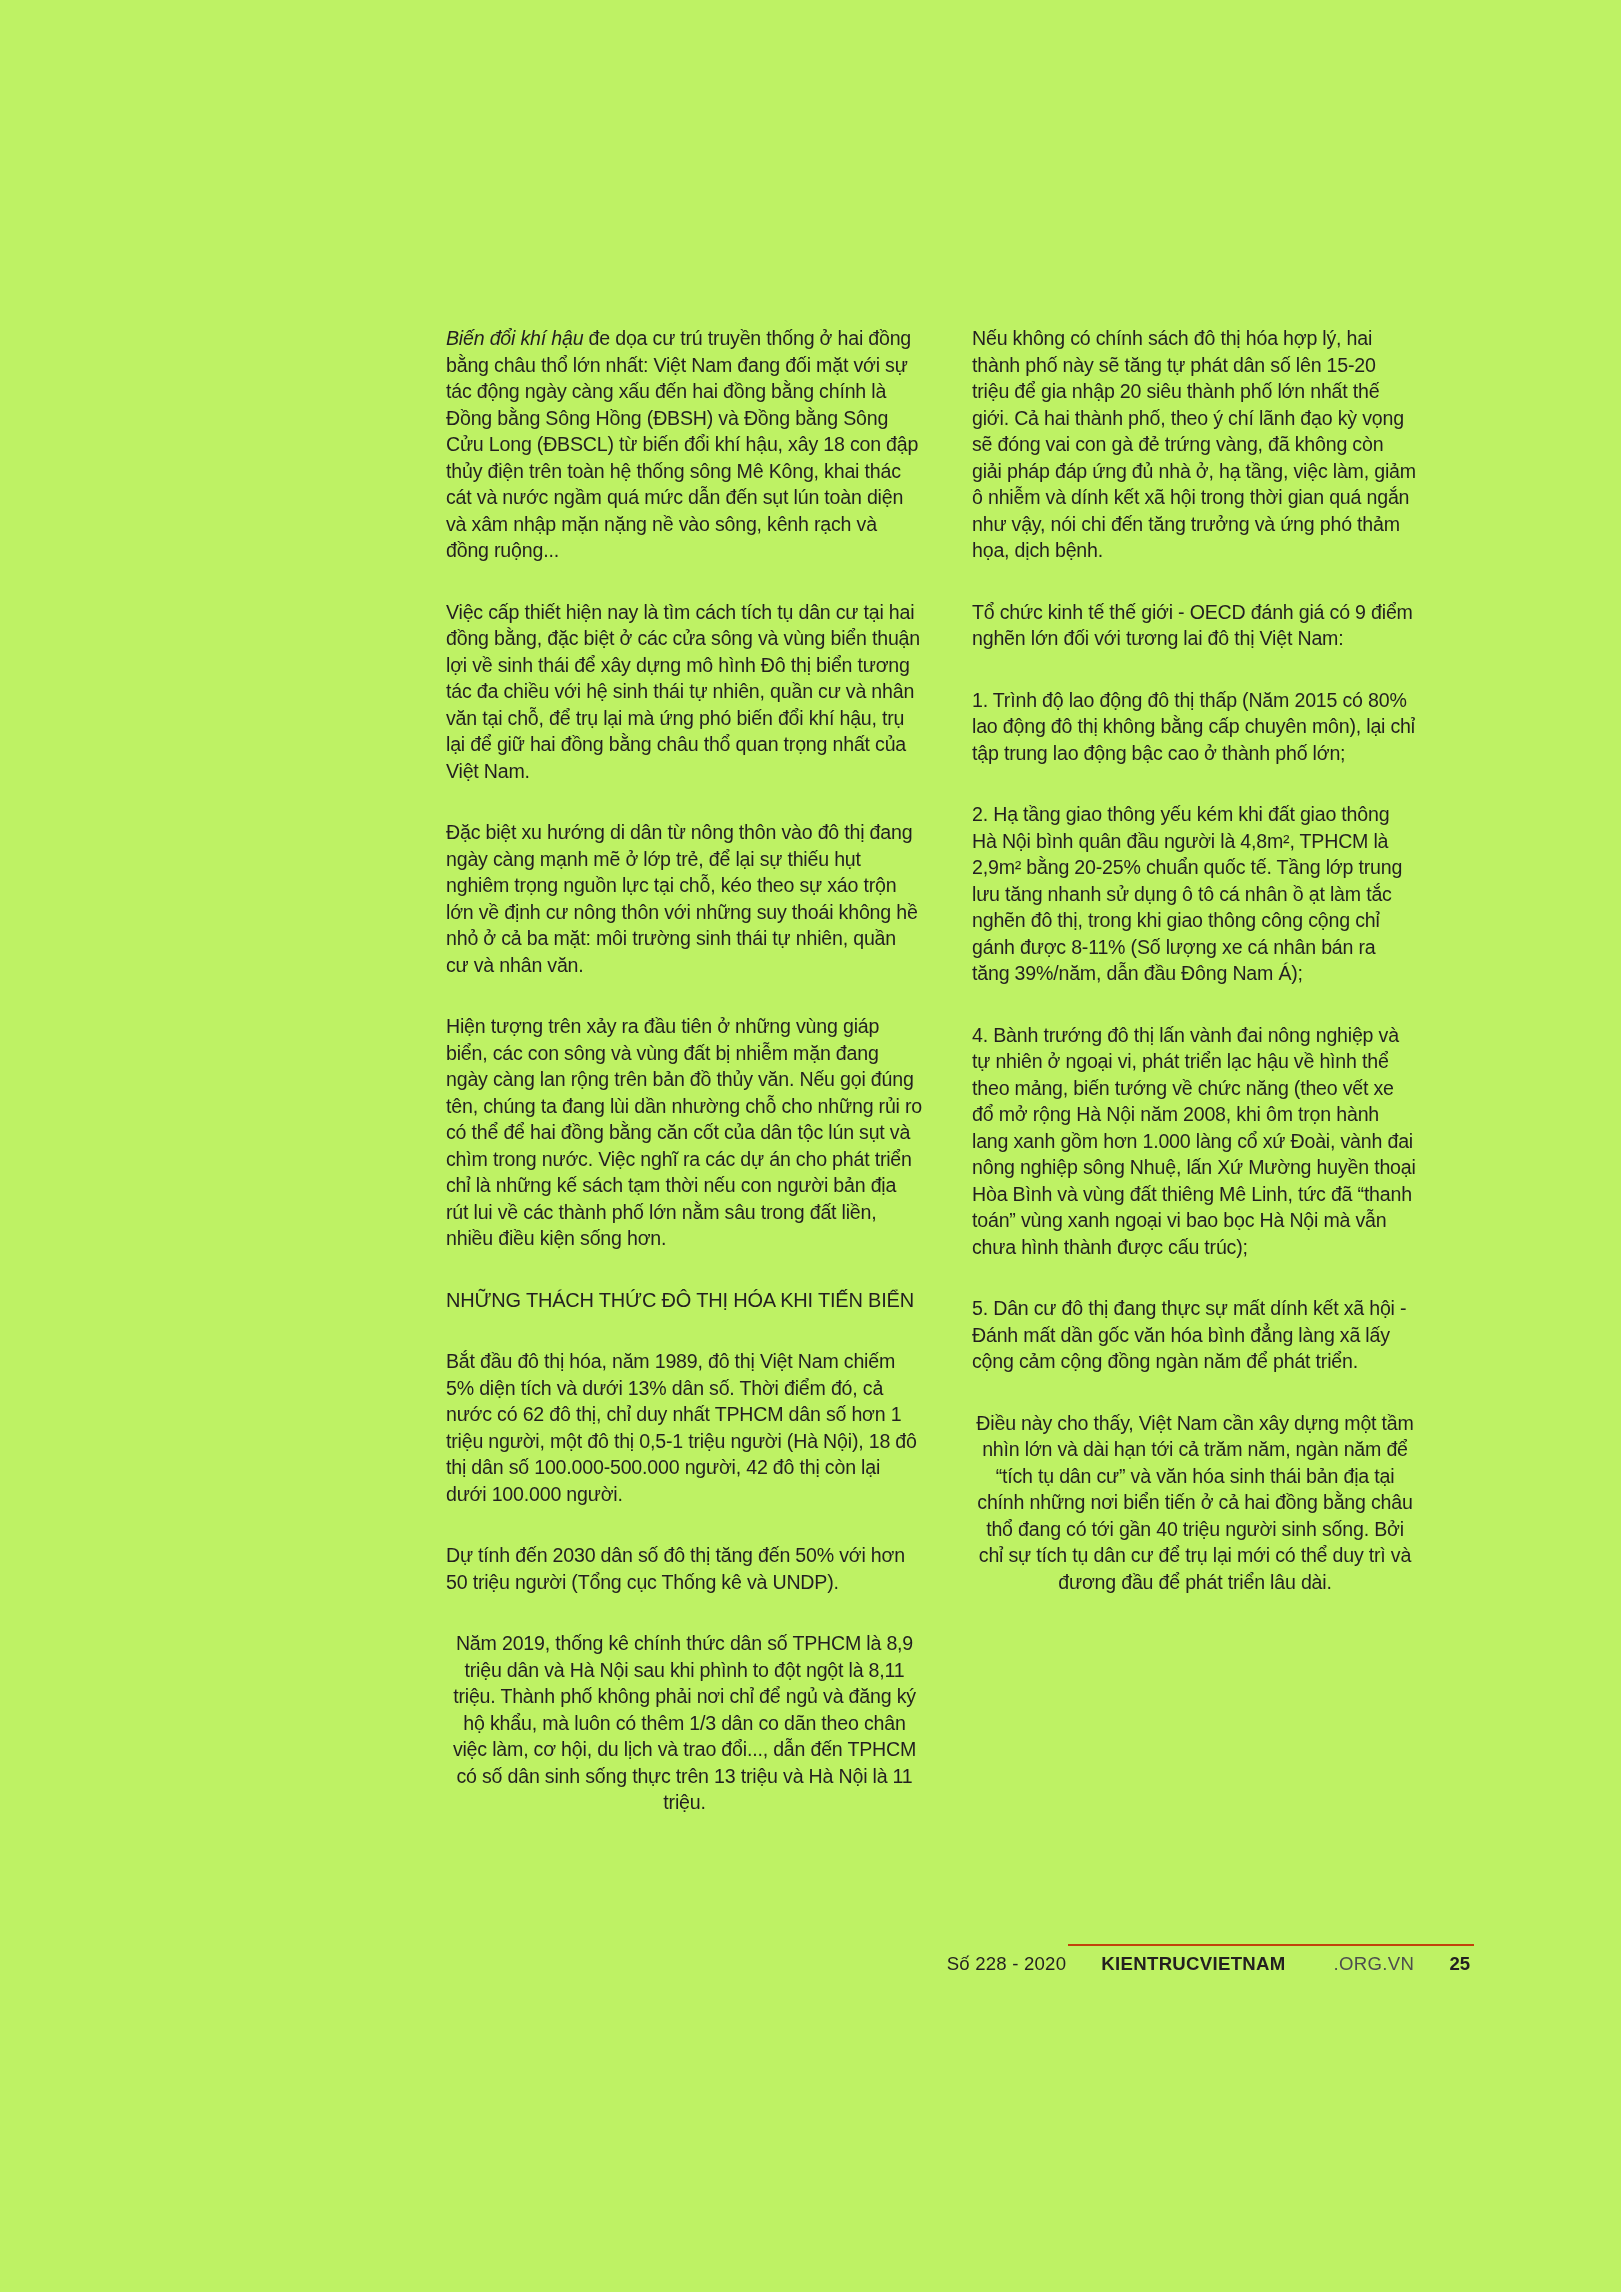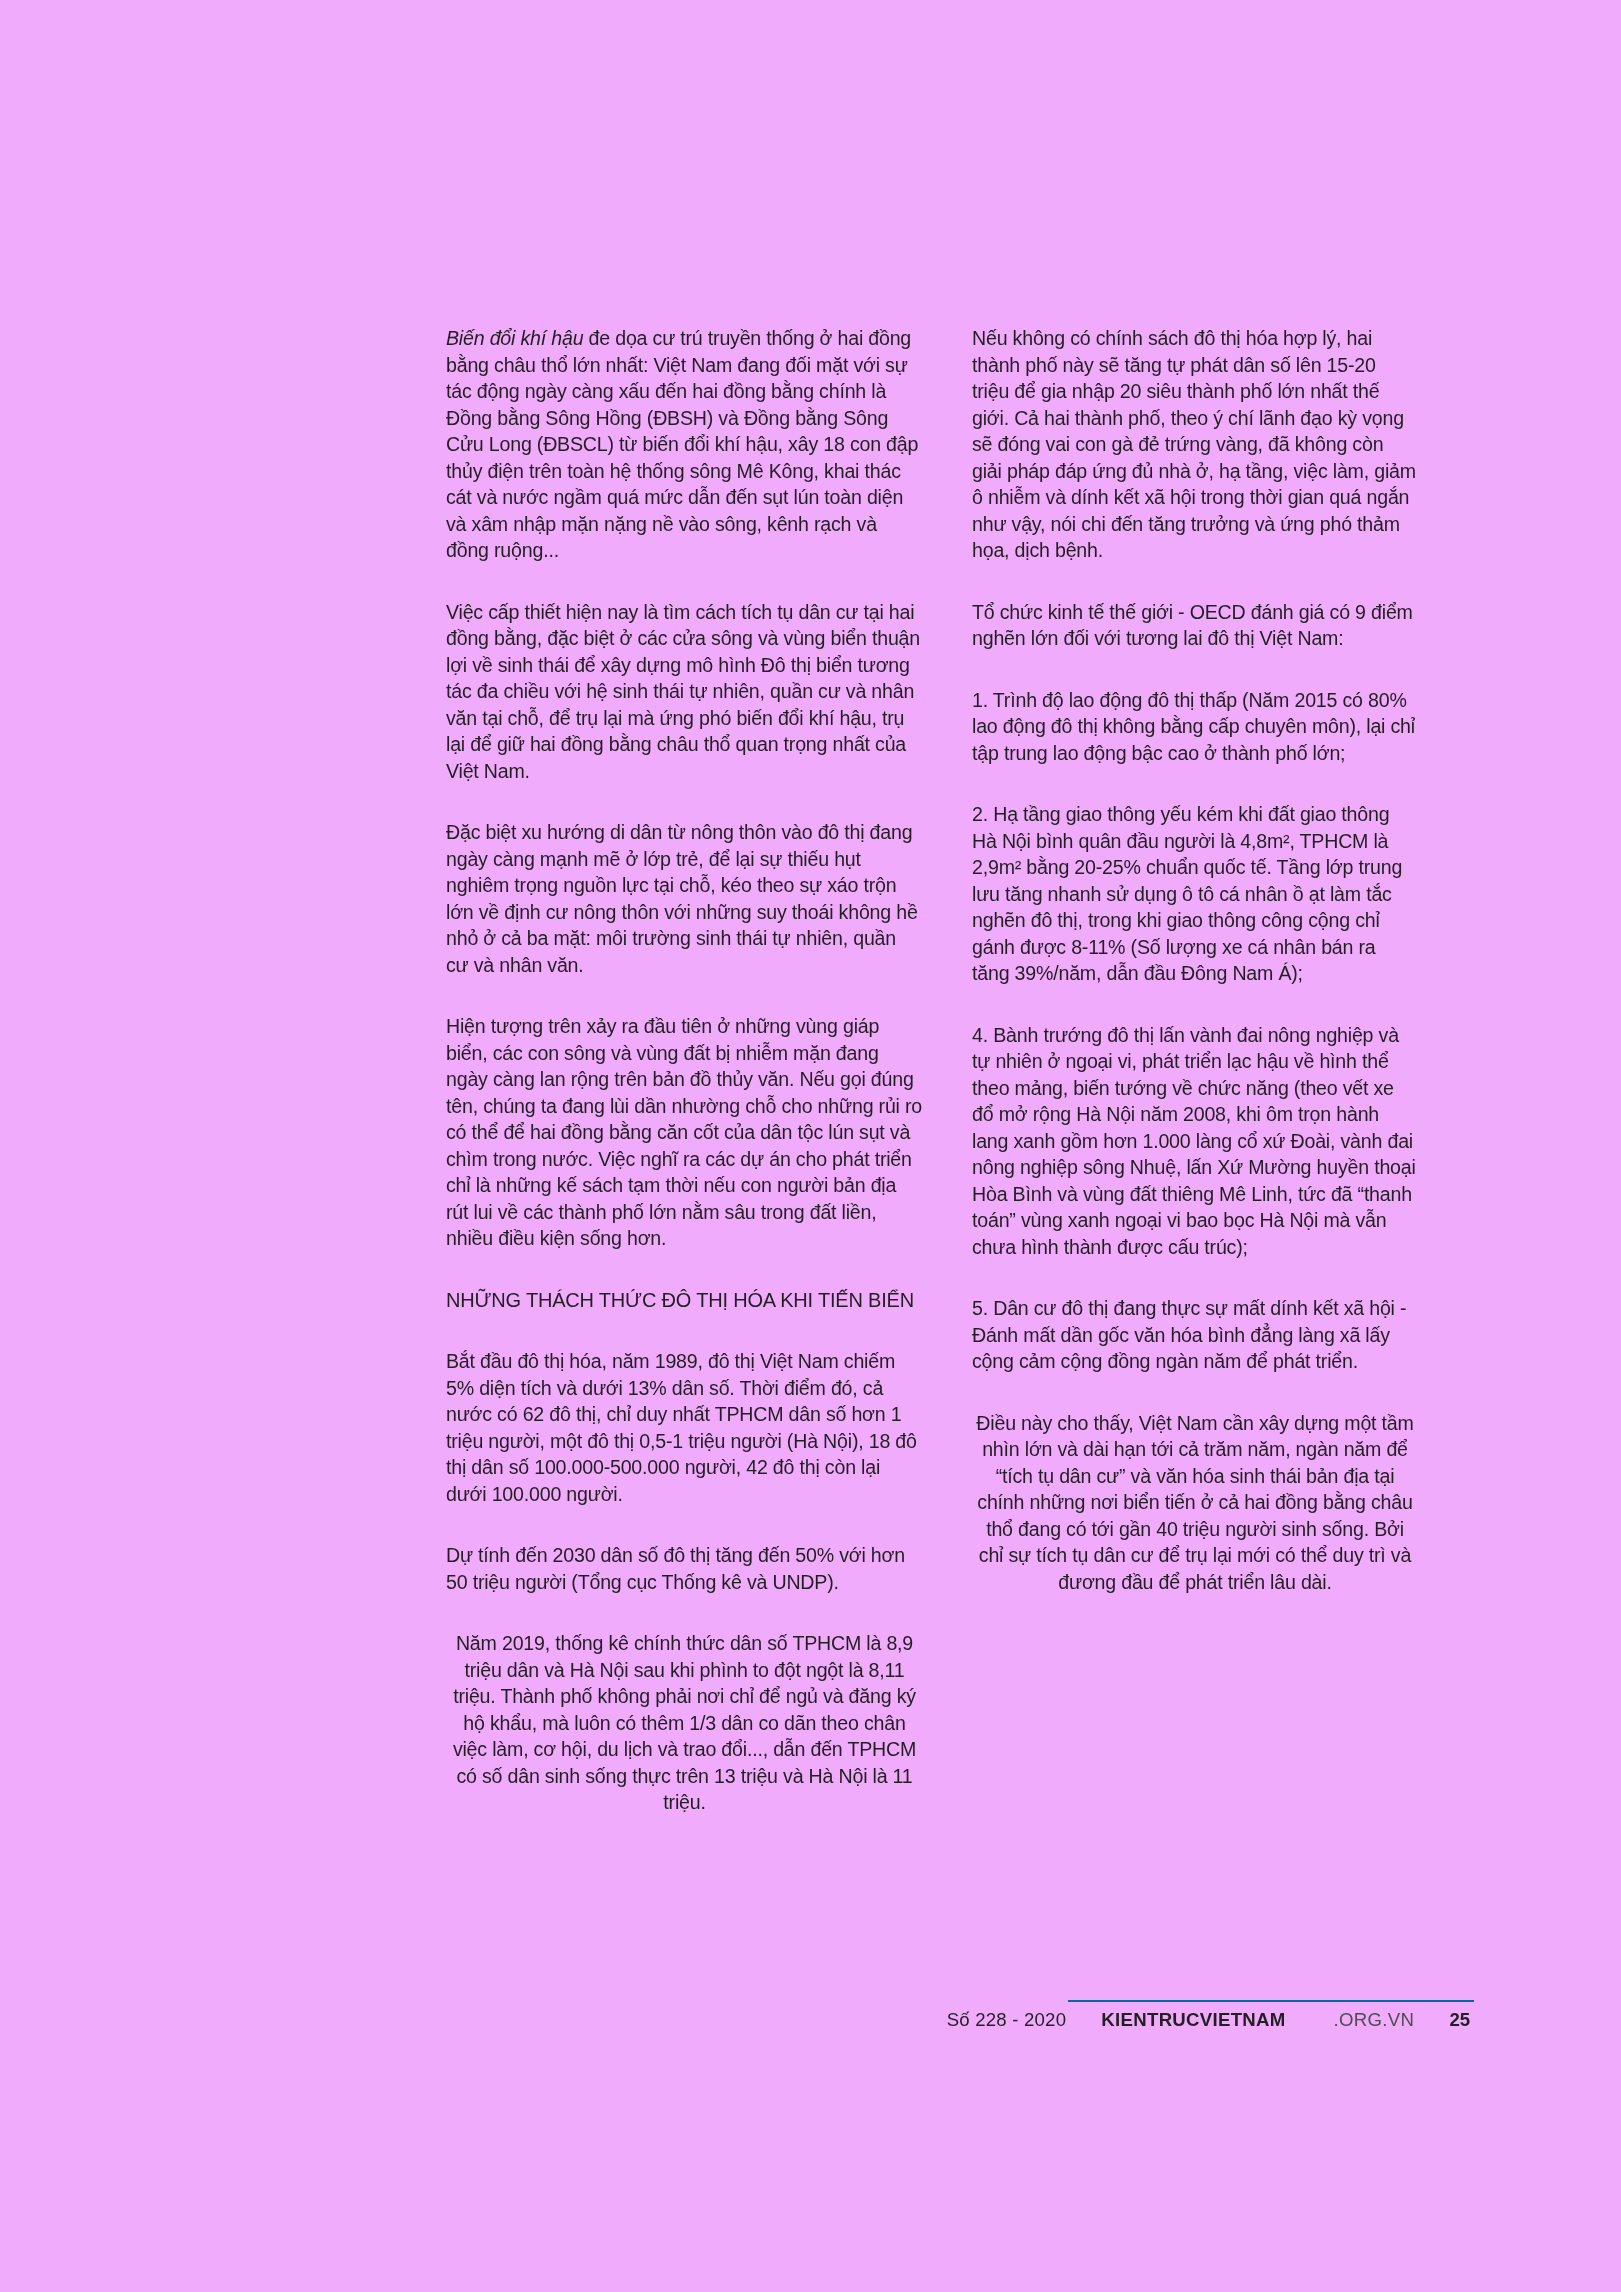--- a/index.html
+++ b/index.html
@@ -1,20 +1,20 @@
 <!DOCTYPE html>
 <html lang="vi"><head>
 <meta charset="utf-8">
 <style>
   html, body { margin: 0; padding: 0; background: #e8e8e8; }
   .page {
     position: relative;
     width: 1621px;
     height: 2293px;
-    background: #f0abfc;
+    background: #bef264;
     font-family: "Liberation Sans", "DejaVu Sans", sans-serif;
     color: #231f20;
     overflow: hidden;
   }
   .content {
     position: absolute;
     left: 446px;
     top: 325px;
     width: 972px;
     display: grid;
@@ -32,24 +32,24 @@
   .lead-italic { font-style: italic; }
   h2.section-heading {
     margin: 0 0 35px 0;
     font-size: 20px;
     line-height: 26.5px;
     font-weight: normal;
     letter-spacing: -0.2px;
   }
   .footer {
     position: absolute;
-    top: 2000px;
+    top: 1944px;
     left: 1068px;
     width: 406px;
-    border-top: 2px solid #0369a1;
+    border-top: 2px solid #c2410c;
     display: flex;
     align-items: center;
     justify-content: flex-end;
     font-size: 18.6px;
     line-height: 18.6px;
   }
   .footer .cell {
     padding: 8.8px 17.6px 7.8px 17.6px;
     white-space: nowrap;
   }

